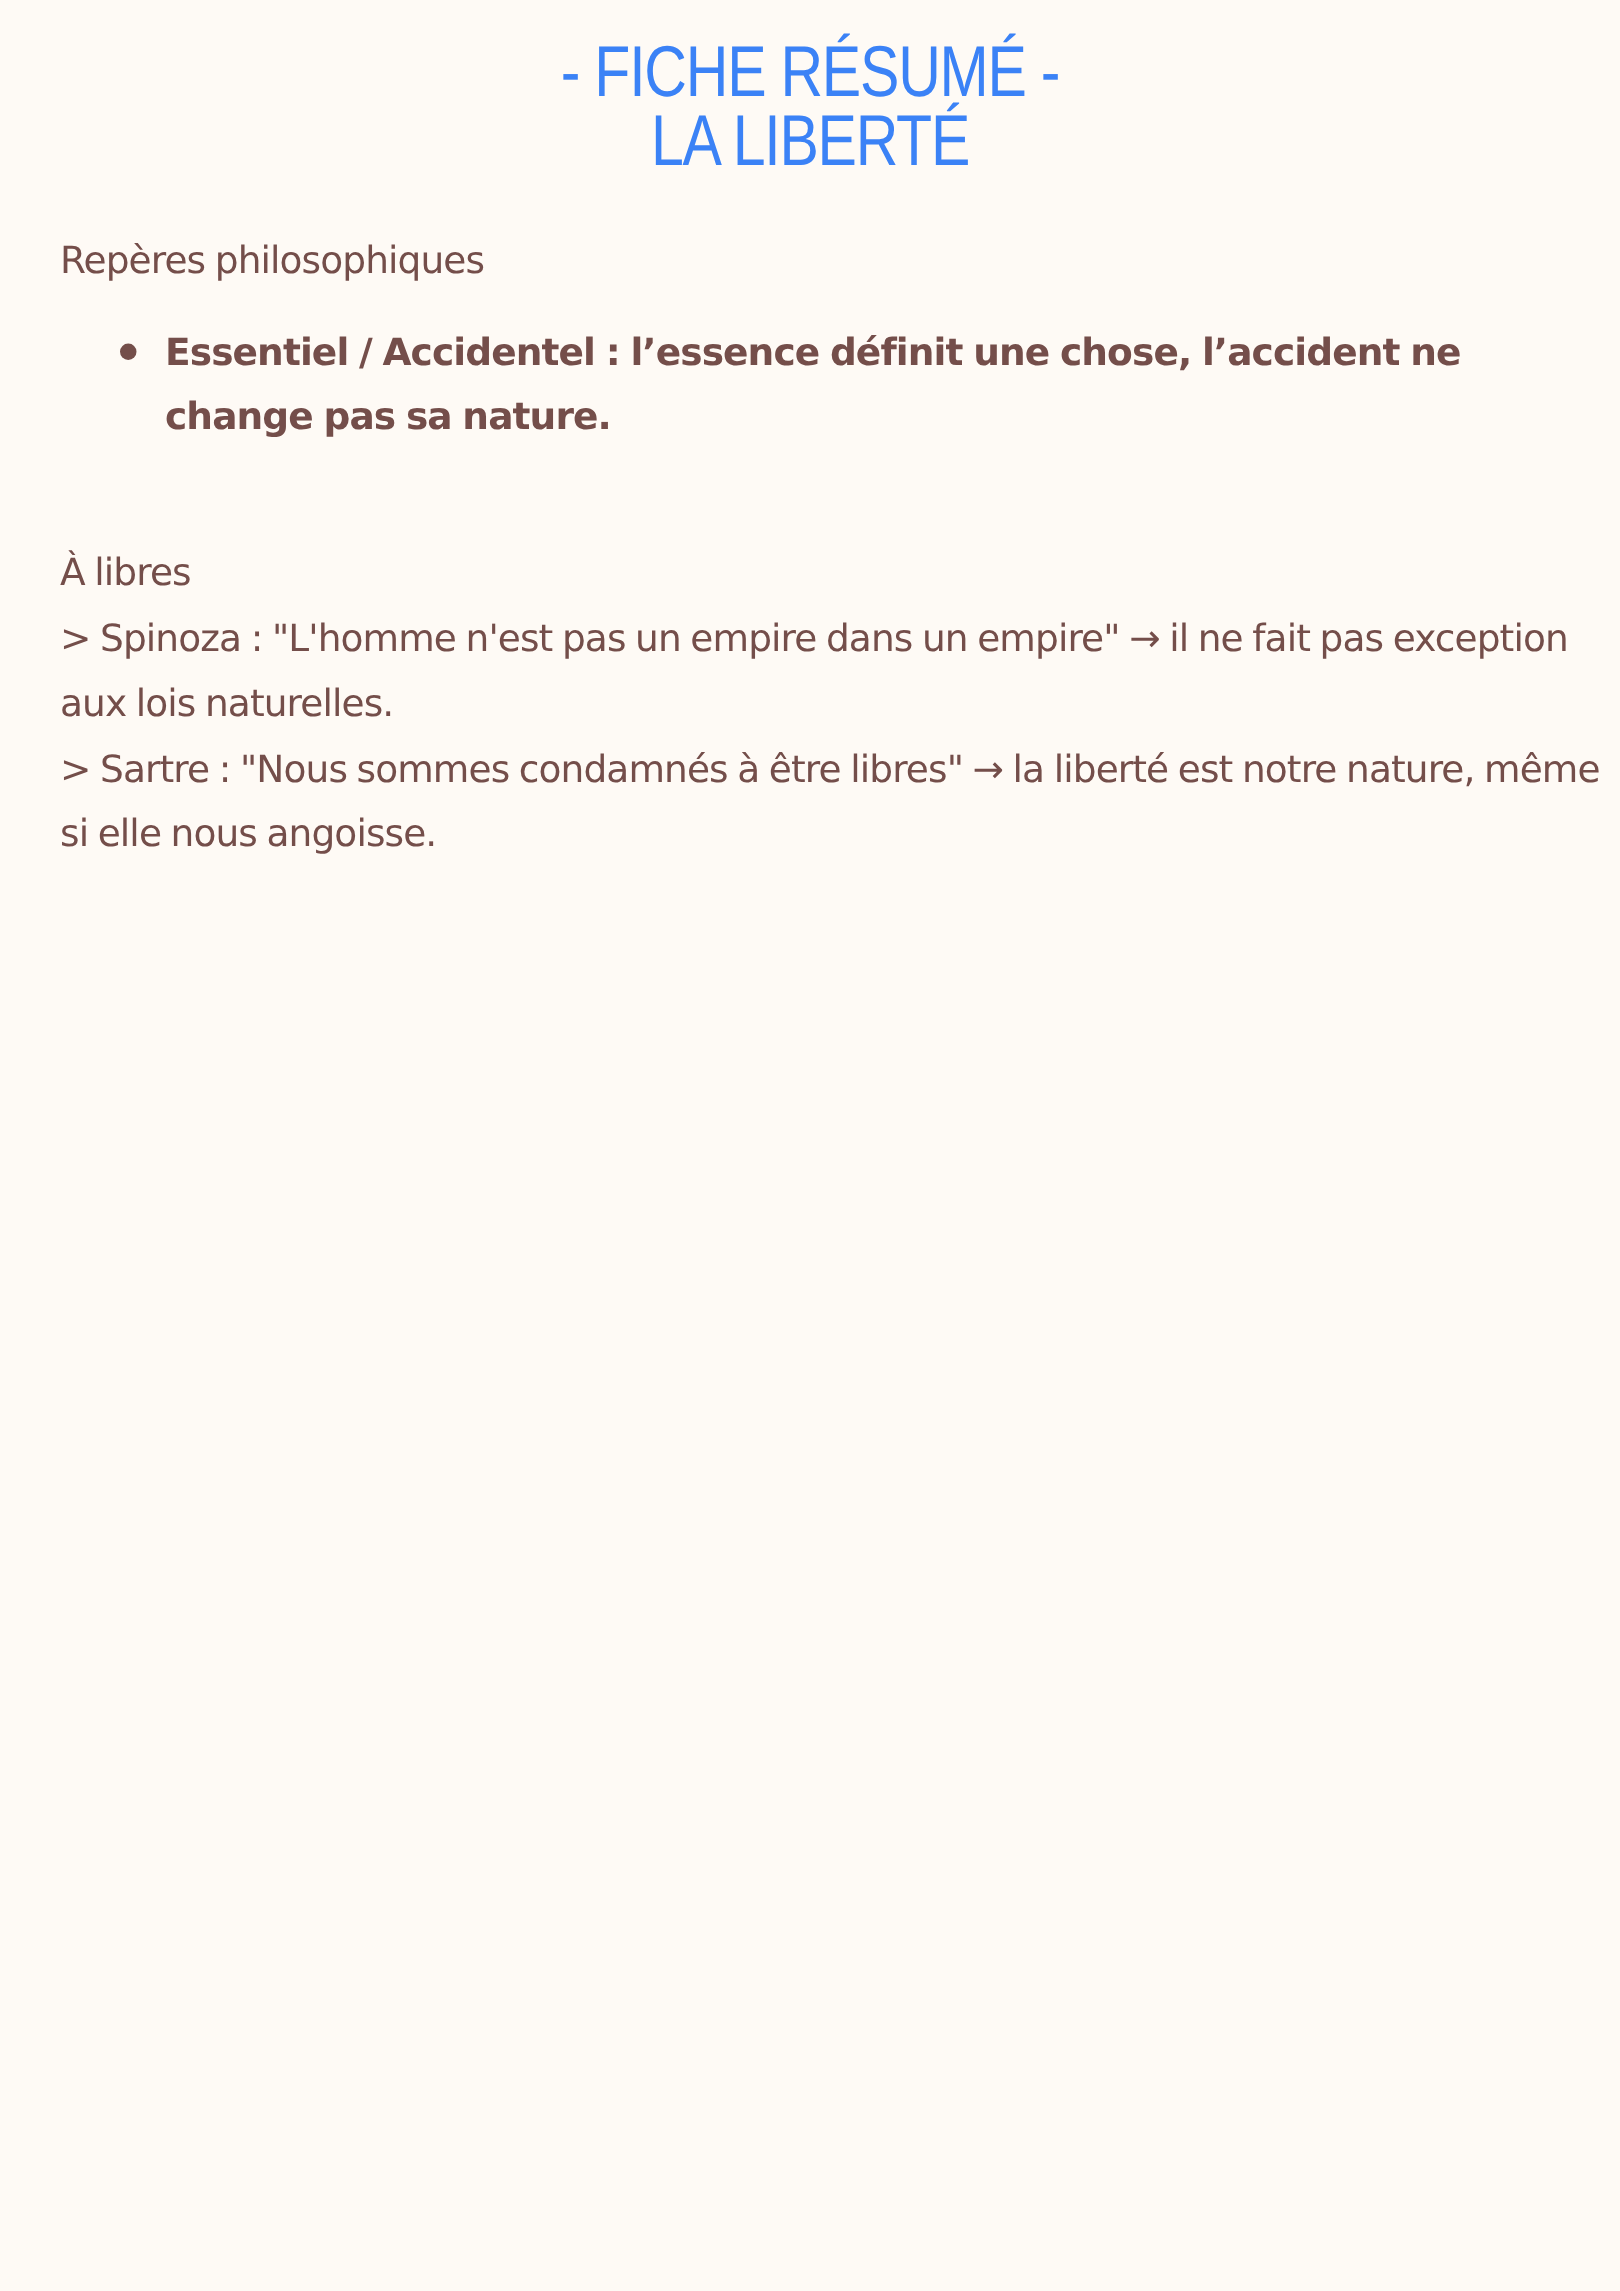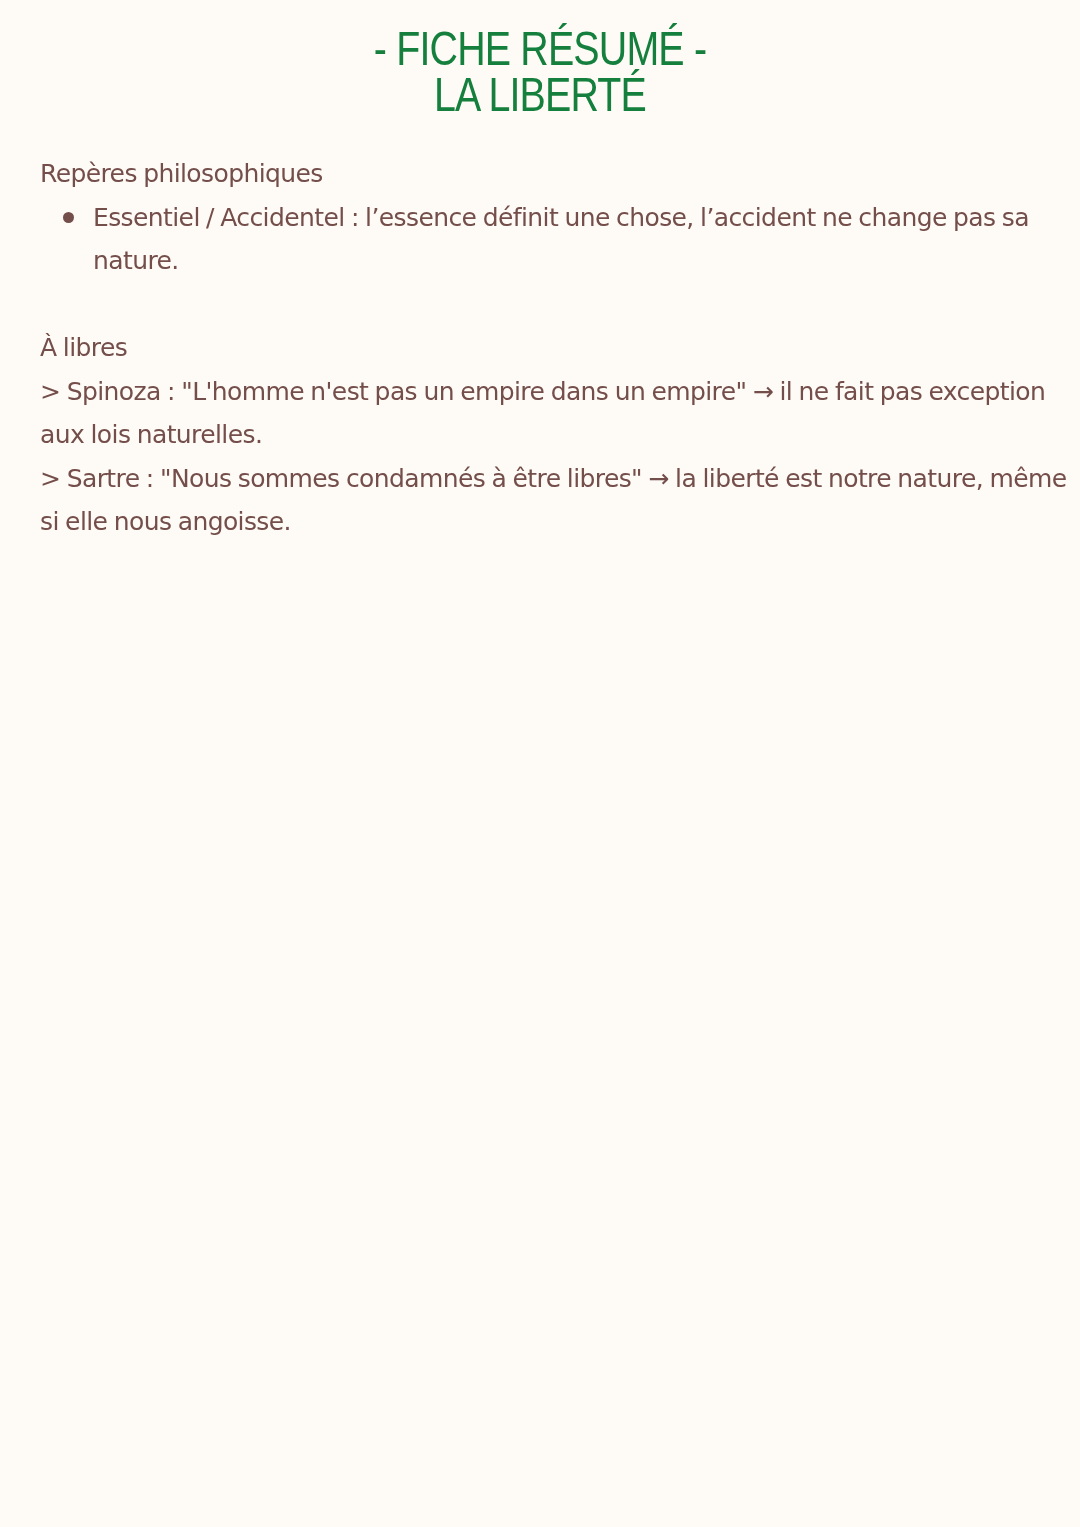--- a/index.html
+++ b/index.html
@@ -16,21 +16,21 @@
       font-family: "DejaVu Sans", sans-serif;
     }
     .title-block {
       position: absolute;
       top: 26px;
       left: 0;
       width: 1080px;
       text-align: center;
       font-family: "Liberation Sans", sans-serif;
       font-weight: normal;
-      color: #15803d;
+      color: #3b82f6;
       letter-spacing: -1px;
     }
     .title-line {
       display: block;
       font-size: 48px;
       line-height: 46px;
       transform: scaleX(0.82);
       transform-origin: center;
     }
     .content {
@@ -42,22 +42,23 @@
       font-size: 25px;
       line-height: 43.5px;
       letter-spacing: -0.6px;
       word-spacing: -1px;
     }
     .section-heading {
       display: block;
     }
     ul.bullets {
       list-style: none;
-      margin: 0;
+      margin: 17px;
       padding: 0;
+      font-weight: bold;
     }
     ul.bullets li {
       position: relative;
       padding-left: 53px;
       padding-right: 20px;
     }
     .bullet-dot {
       position: absolute;
       left: 23px;
       top: 16px;

